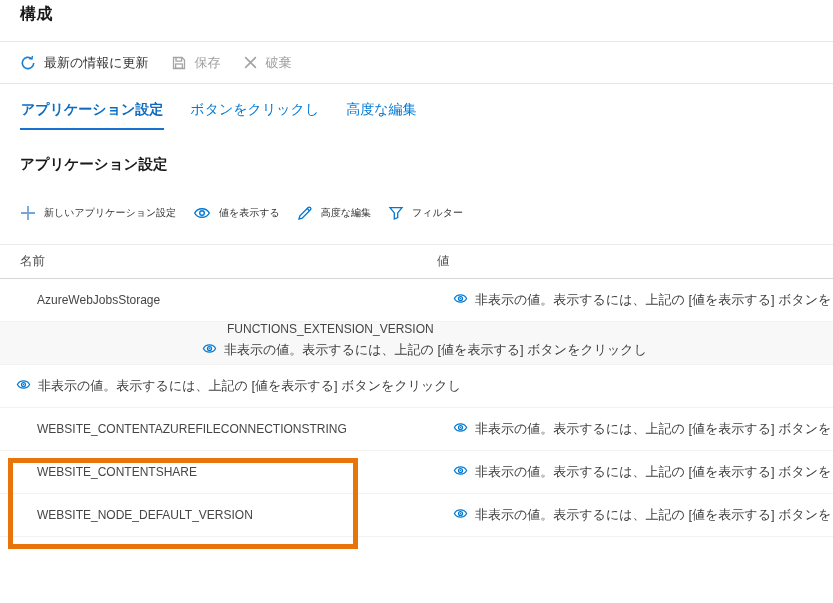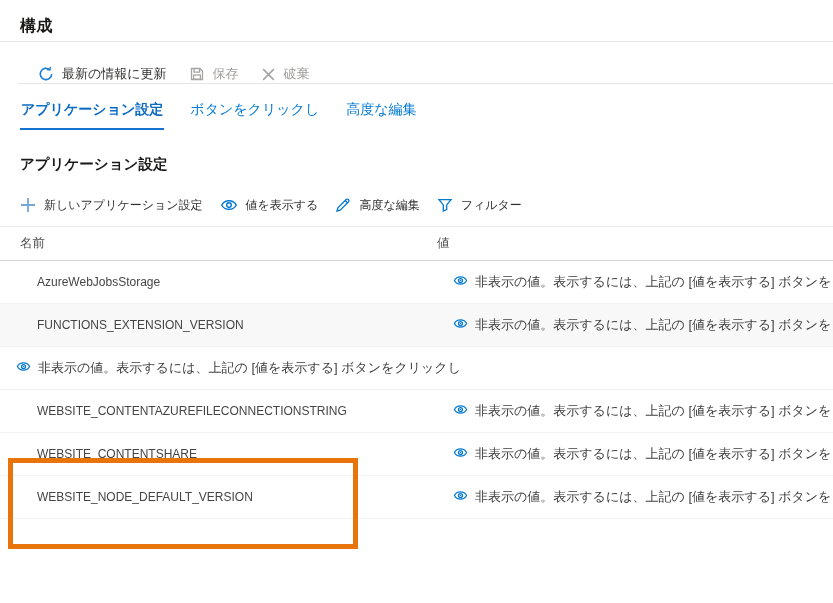--- a/index.html
+++ b/index.html
@@ -1,56 +1,56 @@
 <!DOCTYPE html>
 <html lang="ja"><head>
 <meta charset="utf-8">
 <style>
   * { margin:0; padding:0; box-sizing:border-box; }
   html,body { width:833px; height:603px; background:#fff; overflow:hidden;
     font-family:"Liberation Sans","DejaVu Sans",sans-serif; color:#323130; position:relative; }
 
   
-  .titlebar { height:42px; display:flex; align-items:flex-start; padding:16px 20px 0;
+  .titlebar { height:42px; display:flex; align-items:flex-start; padding:4px 20px 0;
     border-bottom:1px solid #e6e6e6; }
   .page-title { font-size:16px; font-weight:700; color:#1b1a19; letter-spacing:.5px; }
 
   
-  .toolbar { height:42px; display:flex; align-items:flex-end; padding:0 20px;
-    border-bottom:1px solid #e6e6e6;margin-left:18px; }
+  .toolbar { height:42px; display:flex; align-items:center; padding:0 20px;
+    border-bottom:1px solid #e6e6e6; }
   .tb-btn { display:flex; align-items:center; gap:8px; font-size:13px; color:#323130;
     margin-right:22px; cursor:pointer; background:none; border:none; }
   .tb-btn.disabled { color:#a19f9d; cursor:default; }
   .tb-btn svg { display:block; }
 
   
   .tabs { display:flex; gap:25px; padding:13px 20px 0; }
   .tab { font-size:14px; color:#0078d4; padding:4px 1px 9px; cursor:pointer; border-bottom:2px solid transparent; }
   .tab.active { font-weight:700; color:#0b6bc2; border-bottom-color:#1673d0; }
 
   
   .section-heading { font-size:14.5px; font-weight:700; color:#1b1a19; margin:25px 20px 0; }
   .desc { font-size:13px; line-height:21px; margin:14px 20px 0; white-space:nowrap; color:#323130; }
   .desc .line { display:block; }
   .link { color:#0078d4; cursor:pointer; text-decoration:none; }
 
   
   .actions { display:flex; align-items:center; gap:17px; margin:22px 20px 0; }
-  .action-btn { display:flex; align-items:center; gap:8px; font-size:12px; color:#323130;
-    cursor:pointer; background:none; border:none; }
+  .action-btn { display:flex; align-items:center; gap:8px; font-size:10px; color:#323130;
+    cursor:pointer; background:none; border:none;margin-top:8px; }
   .action-btn svg { display:block; }
 
   
-  .grid { margin-top:12px; }
+  .grid { margin-top:22px; }
   .thead { display:flex; align-items:center; height:35px; font-size:12.5px; color:#4d4d4d;
     border-top:1px solid #ebebeb; border-bottom:1px solid #d6d6d6; }
   .col-name { width:437px; padding-left:20px; flex:none; }
   .col-value { flex:1; min-width:0; }
   .trow { display:flex; align-items:center; height:43px; border-bottom:1px solid #f2f2f2;padding-left:16px; }
-  .trow.shaded { background:#f8f8f8; }
+  .trow.shaded { background:#f8f8f8;flex-direction:column; }
   .cell-name { width:437px; padding-left:21px; flex:none; font-size:12px; color:#454545;
     white-space:nowrap; overflow:hidden; }
   .cell-value { flex:1; min-width:0; display:flex; align-items:center; gap:7px;
     font-size:13px; color:#3d3d3d; white-space:nowrap; overflow:hidden; }
   .cell-value svg { flex:none; }
 
   
   .annotation-box { position:absolute; left:8px; top:458px; width:350px; height:91px;
     border:5px solid #e8740c; pointer-events:none; z-index:5; }
 </style>

